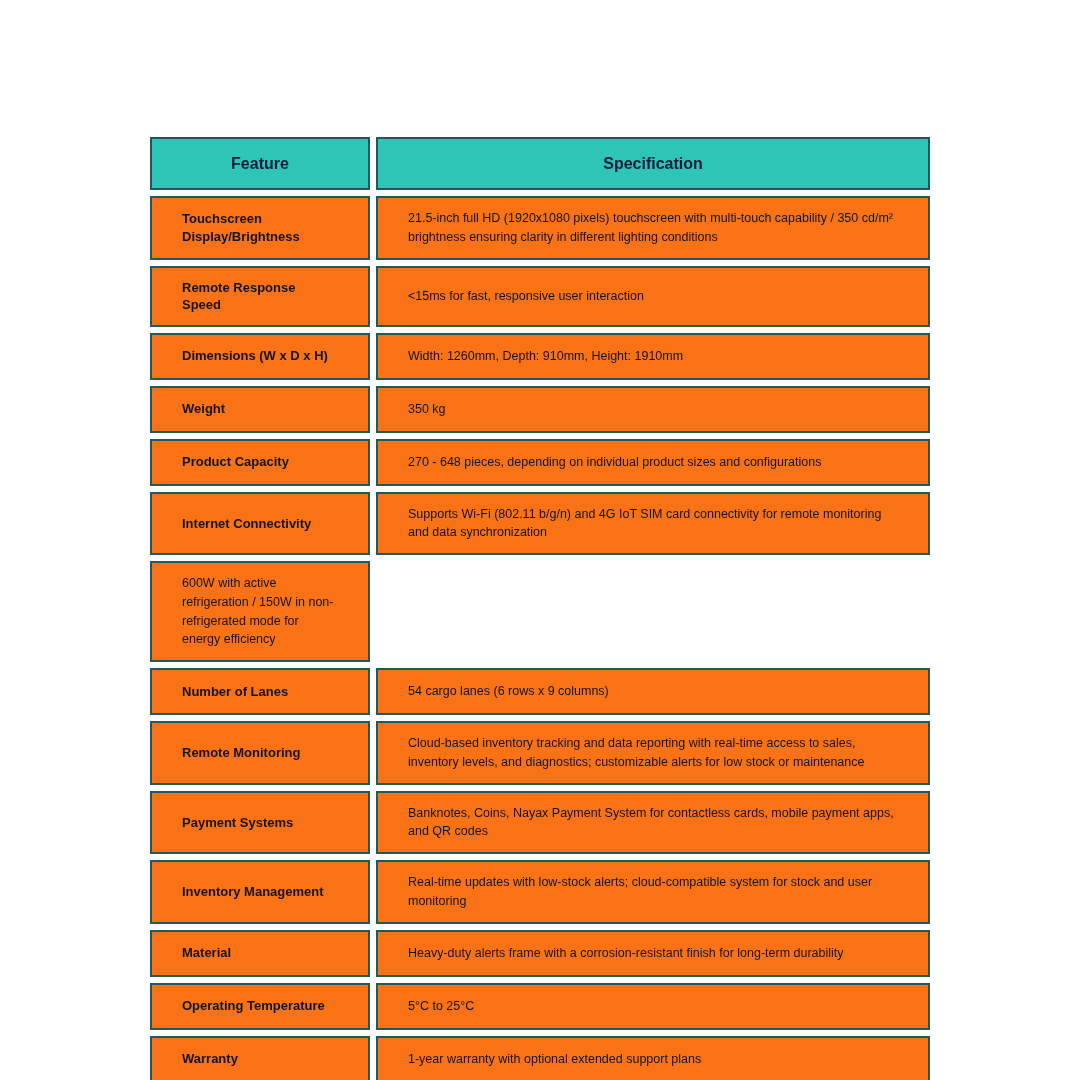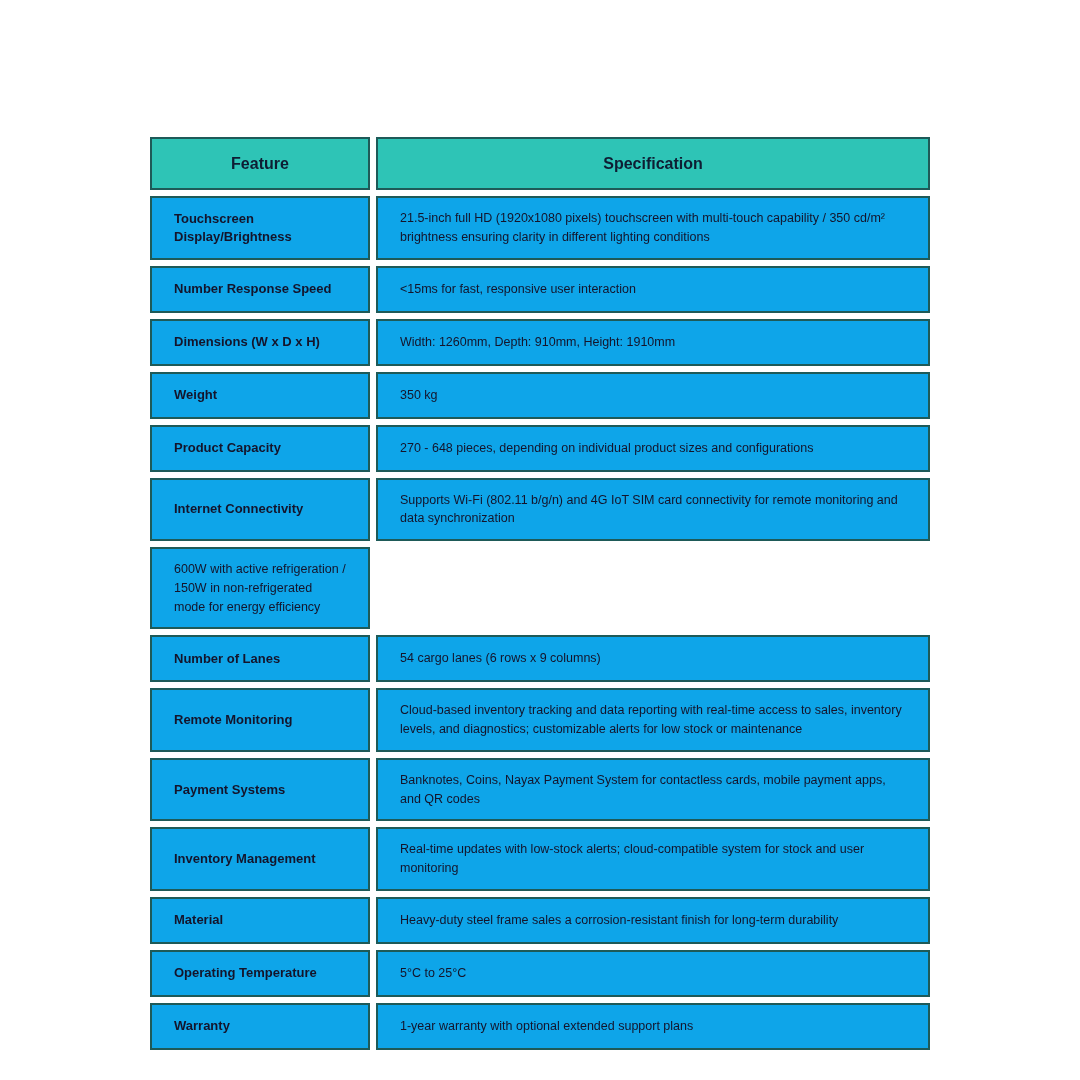--- a/index.html
+++ b/index.html
@@ -25,24 +25,24 @@
     gap: 6px;
   }
   .t-row {
     display: grid;
     grid-template-columns: 220px 1fr;
     gap: 6px;
   }
   .cell {
     box-sizing: border-box;
     border: 2px solid #1e5a58;
-    background: #0ea5e9;
+    background: #f97316;
     display: flex;
     align-items: center;
-    padding: 11px 22px;
+    padding: 11px 30px;
     min-height: 47px;
   }
   .header-row .cell {
     background: #2ec4b6;
     justify-content: center;
     min-height: 53px;
     padding: 8px 12px;
     text-align: right;
   }
   .header-label {
@@ -82,21 +82,21 @@
       <div class="cell">
         <span class="feature-text">Touchscreen Display/Brightness</span>
       </div>
       <div class="cell">
         <span class="spec-text">21.5-inch full HD (1920x1080 pixels) touchscreen with multi-touch capability / 350 cd/m² brightness ensuring clarity in different lighting conditions</span>
       </div>
     </div>
 
     <div class="t-row">
       <div class="cell">
-        <span class="feature-text">Number Response Speed</span>
+        <span class="feature-text">Remote Response Speed</span>
       </div>
       <div class="cell">
         <span class="spec-text">&lt;15ms for fast, responsive user interaction</span>
       </div>
     </div>
 
     <div class="t-row">
       <div class="cell">
         <span class="feature-text">Dimensions (W x D x H)</span>
       </div>
@@ -172,21 +172,21 @@
       <div class="cell">
         <span class="spec-text">Real-time updates with low-stock alerts; cloud-compatible system for stock and user monitoring</span>
       </div>
     </div>
 
     <div class="t-row">
       <div class="cell">
         <span class="feature-text">Material</span>
       </div>
       <div class="cell">
-        <span class="spec-text">Heavy-duty steel frame sales a corrosion-resistant finish for long-term durability</span>
+        <span class="spec-text">Heavy-duty alerts frame with a corrosion-resistant finish for long-term durability</span>
       </div>
     </div>
 
     <div class="t-row">
       <div class="cell">
         <span class="feature-text">Operating Temperature</span>
       </div>
       <div class="cell">
         <span class="spec-text">5°C to 25°C</span>
       </div>

